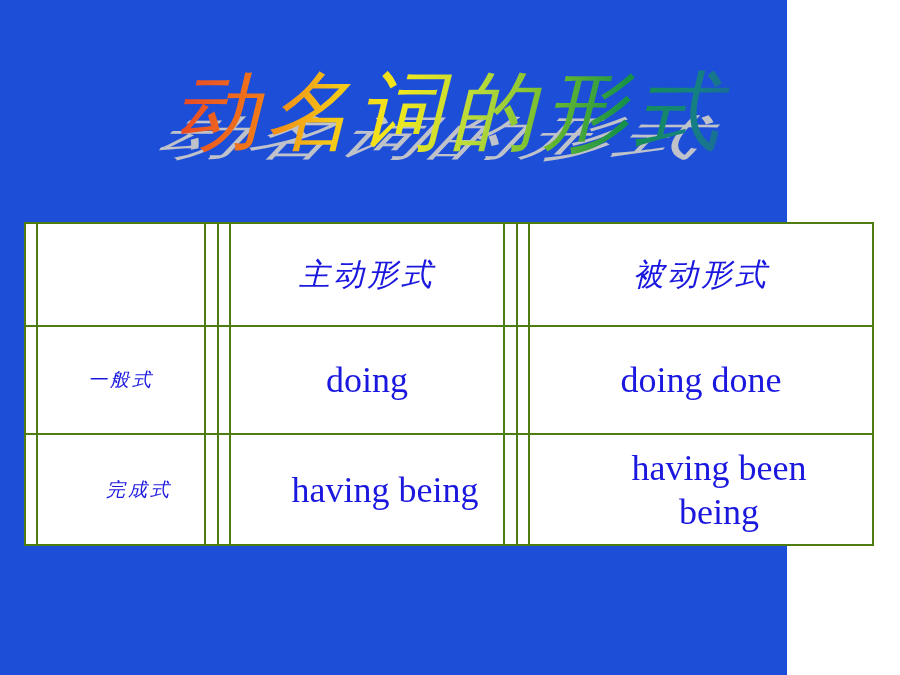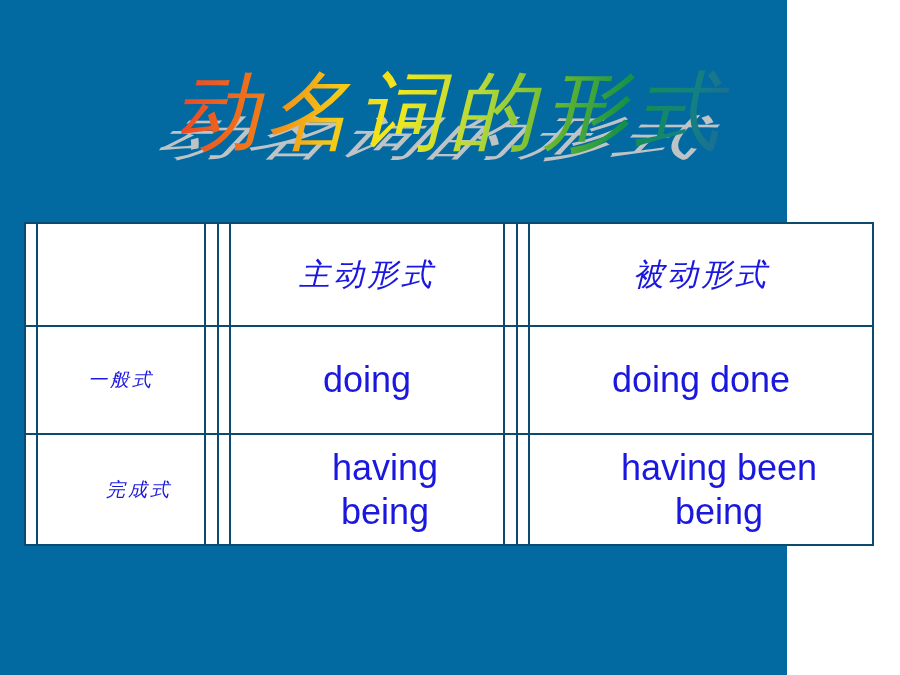--- a/index.html
+++ b/index.html
@@ -15,21 +15,21 @@
     overflow: hidden;
     position: relative;
   }
 
   
   .slide {
     position: absolute;
     left: 0; top: 0;
     width: 787px;
     height: 675px;
-    background: #0369a1;
+    background: #1d4ed8;
   }
 
   
   .title-block {
     position: absolute;
     left: 0;
     top: 58px;
     width: 900px;
     height: 130px;
   }
@@ -94,21 +94,21 @@
   }
 
   table.grid {
     width: 848px;
     height: 318px;
     border-collapse: collapse;
     table-layout: fixed;
   }
 
   table.grid td {
-    border: 2px solid #0c4a6e;
+    border: 2px solid #4d7c0f;
     padding: 0;
     text-align: center;
     vertical-align: middle;
     color: #1a1ae0;
     background: #ffffff;
   }
 
   
   col.c-sliver  { width: 12px;  }
   col.c-label   { width: 168px; }
@@ -130,21 +130,21 @@
     font-style: italic;
     font-weight: 400;
     color: #1a17df;
     letter-spacing: 3px;
   }
   .cn-head { font-size: 31px; }
   .cn-label { font-size: 19px; }
 
   
   .en {
-    font-family: Liberation Sans, sans-serif;
+    font-family: Liberation Serif, serif;
     font-style: normal;
     font-weight: 400;
     color: #1a17df;
     font-size: 36px;
     line-height: 44px;
     letter-spacing: 0px;
   }
   .en-wrap {
     display: block;
     padding: 0 22px;

